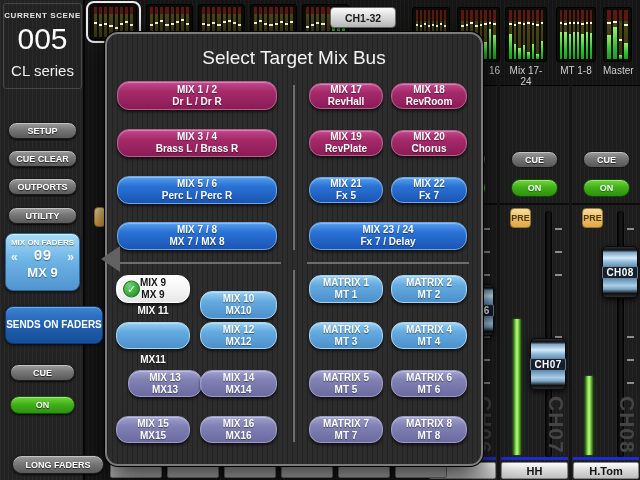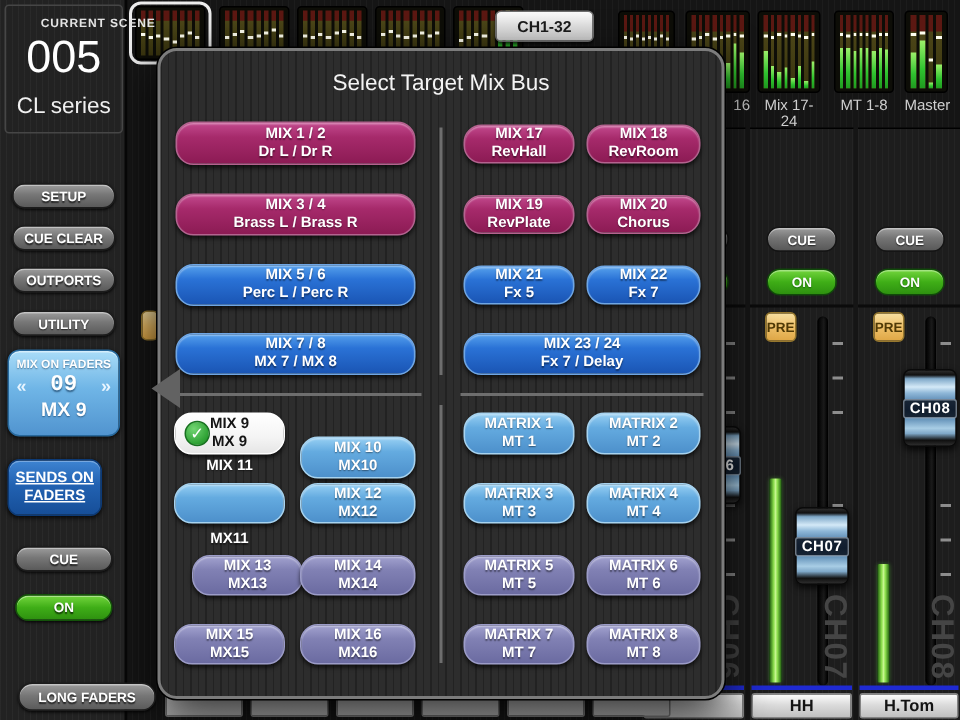--- a/index.html
+++ b/index.html
@@ -20,40 +20,40 @@
   #ch-select{position:absolute;left:330px;top:7px;width:66px;height:21px;z-index:1;
      background:linear-gradient(180deg,#fbfbfb,#e2e2e2 50%,#cfcfcf);border:1px solid #6e6e6e;border-radius:4px;
      color:#1c1c1c;font-size:10.5px;font-weight:700;display:flex;align-items:center;justify-content:center;
      box-shadow:0 1px 2px rgba(0,0,0,.7);}
 
   
   #sidebar{position:absolute;left:0;top:0;width:85px;height:480px;z-index:20;
      background-color:#222;background-image:repeating-linear-gradient(90deg,rgba(255,255,255,.035) 0 1px,transparent 1px 4px);
      border-right:2px solid #060606;}
   #scene-box{position:absolute;left:3px;top:3px;width:79px;height:86px;border:1px solid #464646;border-radius:3px;}
-  #scene-label{position:absolute;top:7px;width:100%;text-align:center;font-size:8px;letter-spacing:.6px;color:#e4e4e4;font-weight:700;margin-left:23px;}
+  #scene-label{position:absolute;top:7px;width:100%;text-align:center;font-size:8px;letter-spacing:.6px;color:#e4e4e4;font-weight:700;}
   #scene-number{position:absolute;top:18px;width:100%;text-align:center;font-size:30px;color:#fff;}
   #scene-series{position:absolute;top:58px;width:100%;text-align:center;font-size:15px;color:#f0f0f0;}
   .pill{position:absolute;left:8px;width:69px;height:17px;border-radius:9px;display:flex;align-items:center;justify-content:center;
      font-size:9px;font-weight:700;color:#fff;text-shadow:0 1px 1px rgba(0,0,0,.7);
      background:linear-gradient(180deg,#9d9d9d,#777 45%,#5a5a5a);border:1px solid #1c1c1c;
      box-shadow:inset 0 1px 0 rgba(255,255,255,.4),0 1px 2px rgba(0,0,0,.8);}
   .pill.green{background:linear-gradient(180deg,#74d63e,#3fae17 50%,#2e9110);border-color:#14530a;}
   #mix-on-faders{position:absolute;left:5px;top:233px;width:75px;height:58px;border-radius:8px;
      background:linear-gradient(180deg,#a9dcf8,#6fb5e6 45%,#5194cf);border:1px solid #27689c;
      box-shadow:inset 0 1px 0 rgba(255,255,255,.5),0 1px 3px rgba(0,0,0,.8);color:#fff;text-align:center;}
   #mof-title{margin-top:4px;font-size:8px;font-weight:700;text-shadow:0 1px 1px rgba(0,30,60,.5);}
   #mof-row{display:flex;align-items:center;justify-content:space-between;padding:0 5px;margin-top:1px;}
   #mof-row .arr{font-size:12px;color:#e8f5ff;font-weight:700;}
   #mof-num{font-size:15px;font-weight:700;text-shadow:0 1px 1px rgba(0,30,60,.5);font-family:Liberation Mono, monospace;}
   #mof-name{font-size:13px;font-weight:700;margin-top:0px;text-shadow:0 1px 1px rgba(0,30,60,.5);}
-  #sends-on-faders{position:absolute;left:5px;top:306px;width:63px;height:38px;border-radius:8px;
+  #sends-on-faders{position:absolute;left:5px;top:306px;width:98px;height:38px;border-radius:8px;
      background:linear-gradient(180deg,#3e84d2,#2262b2 45%,#164e98);border:1px solid #0c3a76;
      box-shadow:inset 0 1px 0 rgba(255,255,255,.3),0 1px 3px rgba(0,0,0,.8);
-     color:#fff;font-size:10px;font-weight:700;display:flex;align-items:center;justify-content:center;text-align:center;line-height:12px;text-decoration:underline;}
+     color:#fff;font-size:10px;font-weight:700;display:flex;align-items:center;justify-content:center;text-align:center;line-height:12px;}
   #long-faders{position:absolute;left:12px;top:455px;width:92px;height:19px;z-index:21;border-radius:10px;
      display:flex;align-items:center;justify-content:center;font-size:9px;font-weight:700;color:#fff;
      text-shadow:0 1px 1px rgba(0,0,0,.7);background:linear-gradient(180deg,#9d9d9d,#777 45%,#5a5a5a);
      border:1px solid #1c1c1c;box-shadow:inset 0 1px 0 rgba(255,255,255,.4),0 1px 2px rgba(0,0,0,.8);}
 
   
   .strip{position:absolute;top:85px;height:395px;width:69px;z-index:1;
      background-color:#1d1d1d;background-image:repeating-linear-gradient(90deg,rgba(255,255,255,.03) 0 1px,transparent 1px 4px);
      border-top:1px solid #000;}
   .strip .cue{position:absolute;left:11px;top:65px;width:47px;height:17px;border-radius:9px;
@@ -88,21 +88,21 @@
      display:flex;align-items:center;justify-content:center;font-size:11px;font-weight:700;color:#141414;}
   .hplate{position:absolute;top:461px;width:52px;height:17px;z-index:2;border-radius:2px;
      background:linear-gradient(180deg,#efefef,#d2d2d2 45%,#b8b8b8);border:1px solid #7c7c7c;}
   #pre-sliver{position:absolute;left:94px;top:207px;width:12px;height:20px;z-index:5;border-radius:4px;
      background:linear-gradient(180deg,#f8dfa0,#eec069 50%,#e0a846);border:1px solid #97782e;}
 
   
   #popup{position:absolute;left:105px;top:32px;width:378px;height:434px;z-index:10;border-radius:13px;
      background-color:#2d2d2d;background-image:repeating-linear-gradient(90deg,rgba(0,0,0,.25) 0 1px,transparent 1px 5px);
      border:2px solid #7c7c7c;box-shadow:0 0 0 1px #000,0 10px 30px rgba(0,0,0,.85);}
-  #popup-title{position:absolute;top:13px;width:100%;text-align:center;font-size:15px;color:#f4f4f4;}
+  #popup-title{position:absolute;top:13px;width:100%;text-align:center;font-size:19px;color:#f4f4f4;}
   .vdiv{position:absolute;left:186px;width:2px;background:#6e6e6e;}
   .hdiv{position:absolute;height:2px;background:#6e6e6e;}
   .mixbtn{position:absolute;display:flex;flex-direction:column;align-items:center;justify-content:center;
      border-radius:12px;box-shadow:0 2px 3px rgba(0,0,0,.65),inset 0 1px 1px rgba(255,255,255,.35);cursor:pointer;}
   .mixbtn .l1,.mixbtn .l2{font-size:10px;font-weight:700;color:#fff;line-height:12px;text-shadow:0 1px 1px rgba(0,0,0,.45);}
   .c-magenta{background:linear-gradient(180deg,#c2498d 0%,#a62a6b 35%,#8c1b54 100%);border:1px solid #b3638f;}
   .c-blue{background:linear-gradient(180deg,#55a0ec 0%,#2a72d6 35%,#1a55b4 100%);border:1px solid #6fa6e4;}
   .c-sky{background:linear-gradient(180deg,#96cff3 0%,#64abe0 35%,#4d90cb 100%);border:1px solid #a7d3ef;}
   .c-purple{background:linear-gradient(180deg,#a2a2cf 0%,#8181b4 35%,#6b6ba1 100%);border:1px solid #9c9cc8;}
   .c-selected{background:linear-gradient(180deg,#ffffff 0%,#f4f4f4 60%,#e6e6e6 100%);border:1px solid #fff;}

